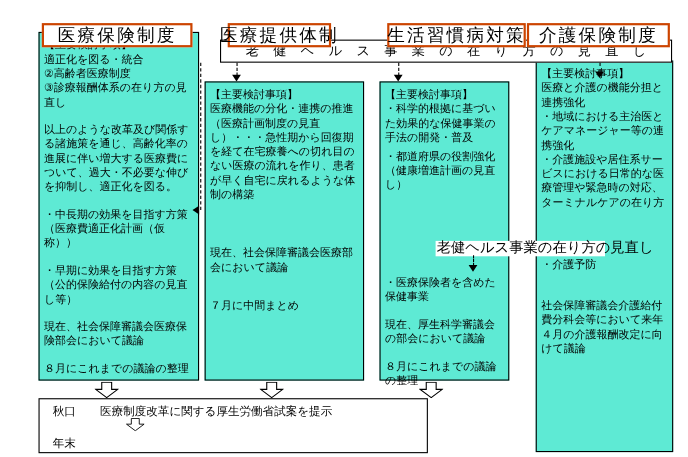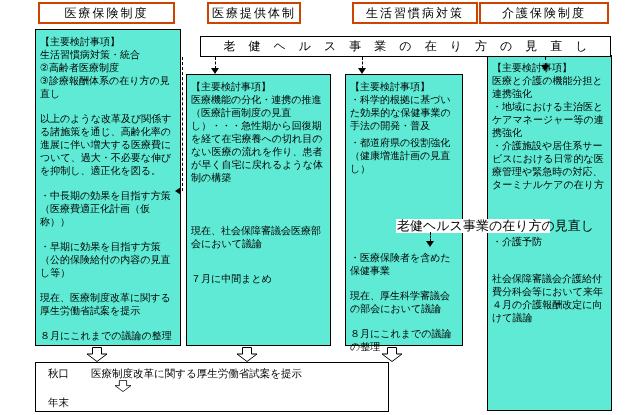--- a/index.html
+++ b/index.html
@@ -4,24 +4,24 @@
 <style>
   * { box-sizing: border-box; }
   body { margin: 0; background: #fff; }
   .stage {
     position: relative; width: 625px; height: 415px; background: #fff;
     font-family: "DejaVu Sans", "Liberation Sans", sans-serif; color: #000;
     overflow: hidden;
   }
   
   .hdr {
-    position: absolute; top: 2px; height: 22px; background: #fff;
+    position: absolute; top: 21px; height: 22px; background: #fff;
     border: 2px solid #cc4400; z-index: 3;
     display: flex; align-items: center; justify-content: center;
-    font-size: 12px; letter-spacing: 2px; white-space: nowrap;
+    font-size: 16px; letter-spacing: 2px; white-space: nowrap;
   }
   #h1 { left: 38px;  width: 137px; }
   #h2 { left: 207px; width: 94px; }
   #h3 { left: 352px; width: 126px; }
   #h4 { left: 479px; width: 130px; }
   
   .banner {
     position: absolute; left: 200px; top: 36px; width: 411px; height: 21px;
     border: 1px solid #000; background: #fff; z-index: 2;
     display: flex; align-items: center; justify-content: center;
@@ -95,27 +95,27 @@
 
   <div class="hdr" id="h1">医療保険制度</div>
   <div class="hdr" id="h2">医療提供体制</div>
   <div class="hdr" id="h3">生活習慣病対策</div>
   <div class="hdr" id="h4">介護保険制度</div>
 
   <div class="banner">老健ヘルス事業の在り方の見直し</div>
 
   <div class="colbox" id="c1">
     <p class="mb0">【主要検討事項】</p>
-    <p class="mb0">生活習慣病対策・統合</p>
+    <p class="mb0">適正化を図る・統合</p>
     <p class="mb0">②高齢者医療制度</p>
     <p>③診療報酬体系の在り方の見直し</p>
     <p>以上のような改革及び関係する諸施策を通じ、高齢化率の進展に伴い増大する医療費について、過大・不必要な伸びを抑制し、適正化を図る。</p>
     <p>・中長期の効果を目指す方策（医療費適正化計画（仮称））</p>
     <p>・早期に効果を目指す方策（公的保険給付の内容の見直し等）</p>
-    <p>現在、医療制度改革に関する厚生労働省試案を提示</p>
+    <p>現在、社会保障審議会医療保険部会において議論</p>
     <p class="mb0">８月にこれまでの議論の整理</p>
   </div>
 
   <div class="colbox" id="c2">
     <p class="mb0">【主要検討事項】</p>
     <p class="mb40">医療機能の分化・連携の推進（医療計画制度の見直し）・・・急性期から回復期を経て在宅療養への切れ目のない医療の流れを作り、患者が早く自宅に戻れるような体制の構築</p>
     <p class="mb22">現在、社会保障審議会医療部会において議論</p>
     <p class="mb0">７月に中間まとめ</p>
   </div>
 

